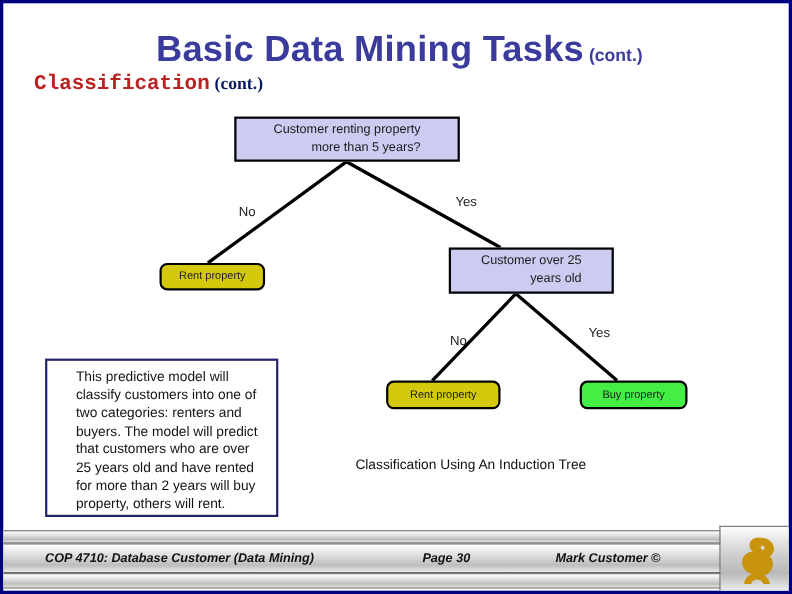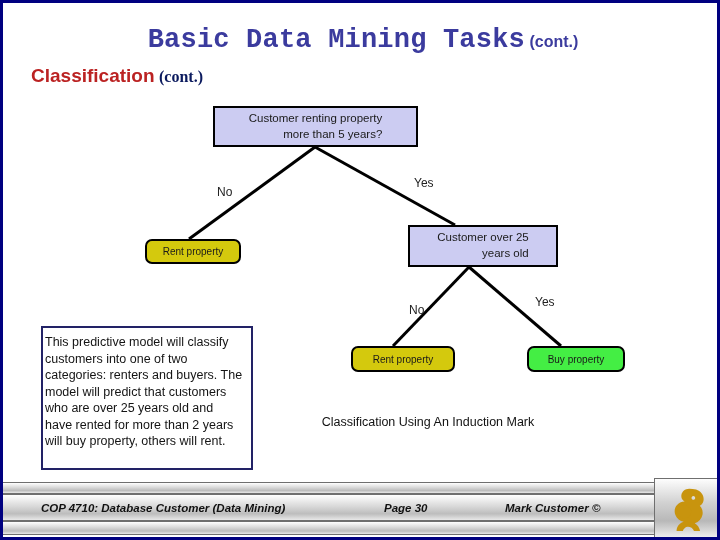--- a/index.html
+++ b/index.html
@@ -21,41 +21,41 @@
   
   #title {
     position: absolute;
     left: 0;
     top: 22px;
     width: 720px;
     text-align: center;
     white-space: nowrap;
   }
   #title .main {
-    font-family: Liberation Mono, monospace;
-    font-size: 27px;
+    font-family: Liberation Sans, sans-serif;
+    font-size: 33px;
     font-weight: bold;
     color: #3b3b9e;
     letter-spacing: 0.2px;
   }
   #title .cont {
     font-family: "Liberation Sans", sans-serif;
     font-size: 16px;
     font-weight: bold;
     color: #3b3b9e;
   }
 
   #subtitle {
     position: absolute;
     left: 28px;
     top: 62px;
     white-space: nowrap;
   }
   #subtitle .word {
-    font-family: Liberation Sans, sans-serif;
+    font-family: Liberation Mono, monospace;
     font-size: 19px;
     font-weight: bold;
     color: #bb2222;
   }
   #subtitle .cont {
     font-family: "Liberation Serif", serif;
     font-size: 16px;
     font-weight: bold;
     color: #0b1a5e;
   }
@@ -119,21 +119,21 @@
   
   #note {
     position: absolute;
     left: 38px;
     top: 323px;
     width: 212px;
     height: 144px;
     box-sizing: border-box;
     border: 2px solid #222266;
     background: #ffffff;
-    padding: 6px 8px 4px 2px;
+    padding: 6px 8px 4px 26px;
     font-family: "Liberation Sans", sans-serif;
     font-size: 12.5px;
     line-height: 1.32;
     color: #141414;
     z-index: 3;
   }
 
   
   #caption {
     position: absolute;
@@ -250,21 +250,21 @@
     <span>Buy property</span>
   </div>
 
   <div class="edge-label" id="lbl-no-1">No</div>
   <div class="edge-label" id="lbl-yes-1">Yes</div>
   <div class="edge-label" id="lbl-no-2">No</div>
   <div class="edge-label" id="lbl-yes-2">Yes</div>
 
   <div id="note">This predictive model will classify customers into one of two categories: renters and buyers.  The model will predict that customers who are over 25 years old and have rented for more than 2 years will buy property, others will rent.</div>
 
-  <div id="caption">Classification Using An Induction Mark</div>
+  <div id="caption">Classification Using An Induction Tree</div>
 
   <div id="footer">
     <div class="fbar" id="fbar-top"></div>
     <div class="fbar" id="fbar-main"></div>
     <div class="fbar" id="fbar-bottom"></div>
 
     <div id="footer-text">
       <span id="footer-course">COP 4710: Database Customer  (Data Mining)</span>
       <span id="footer-page">Page 30</span>
       <span id="footer-author">Mark Customer ©</span>

